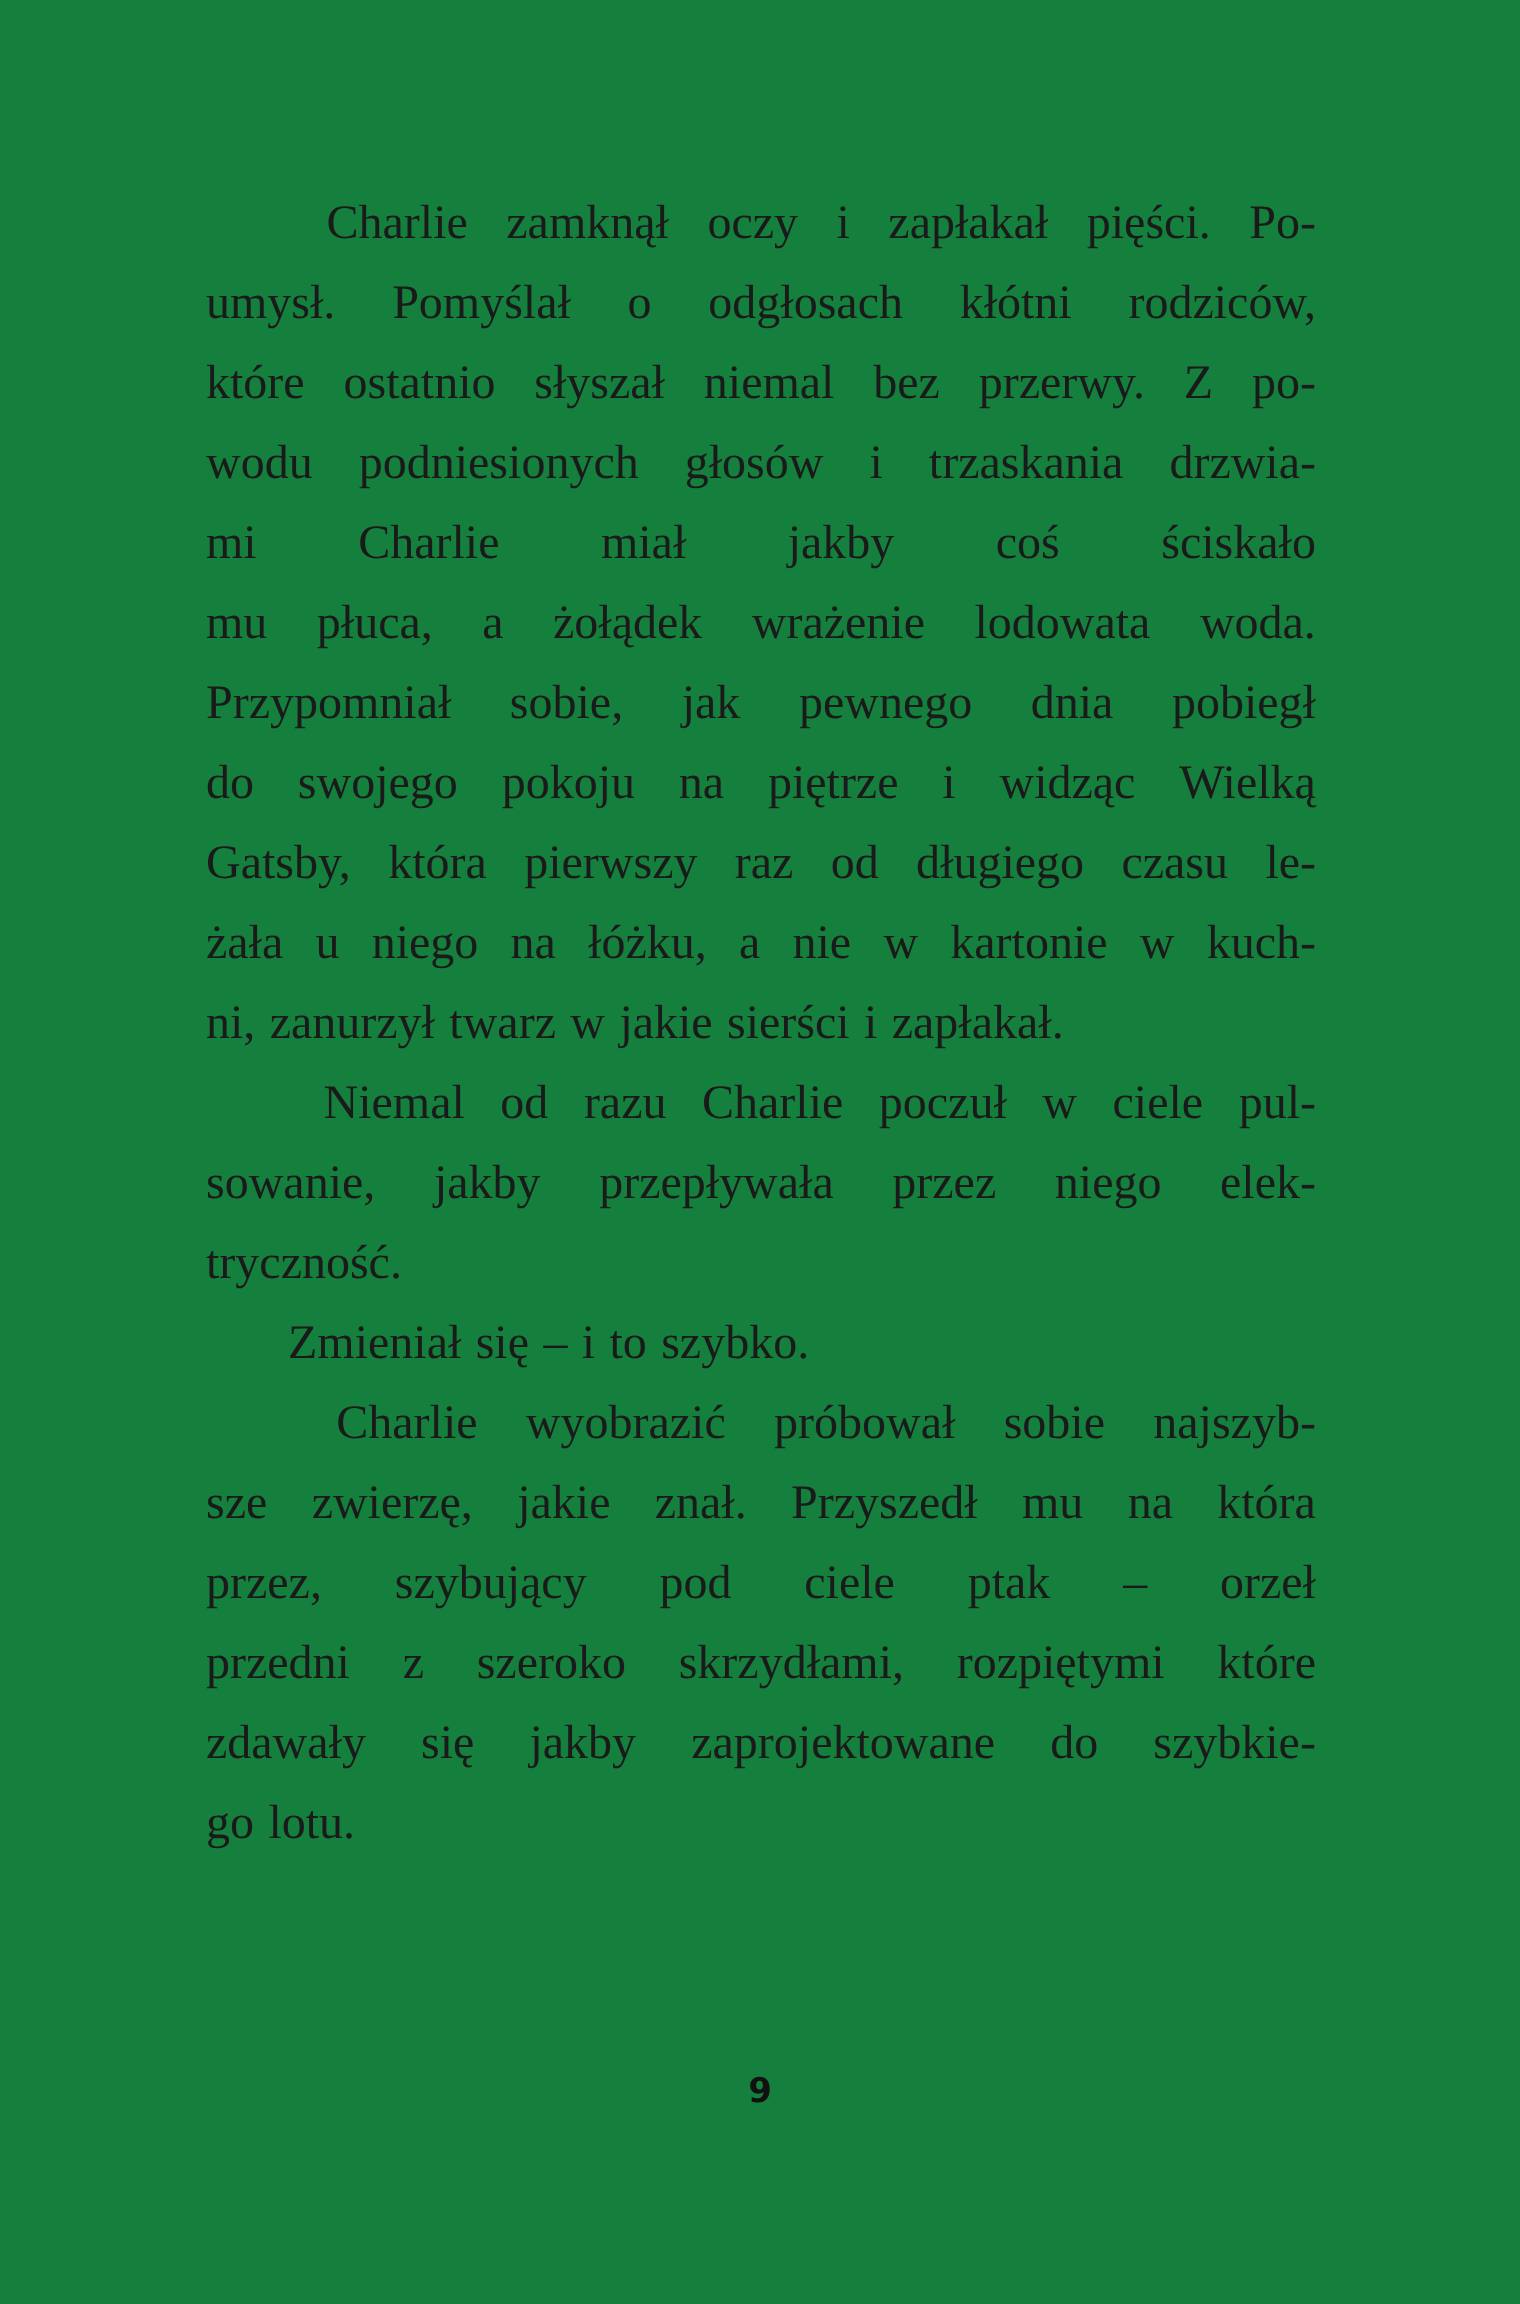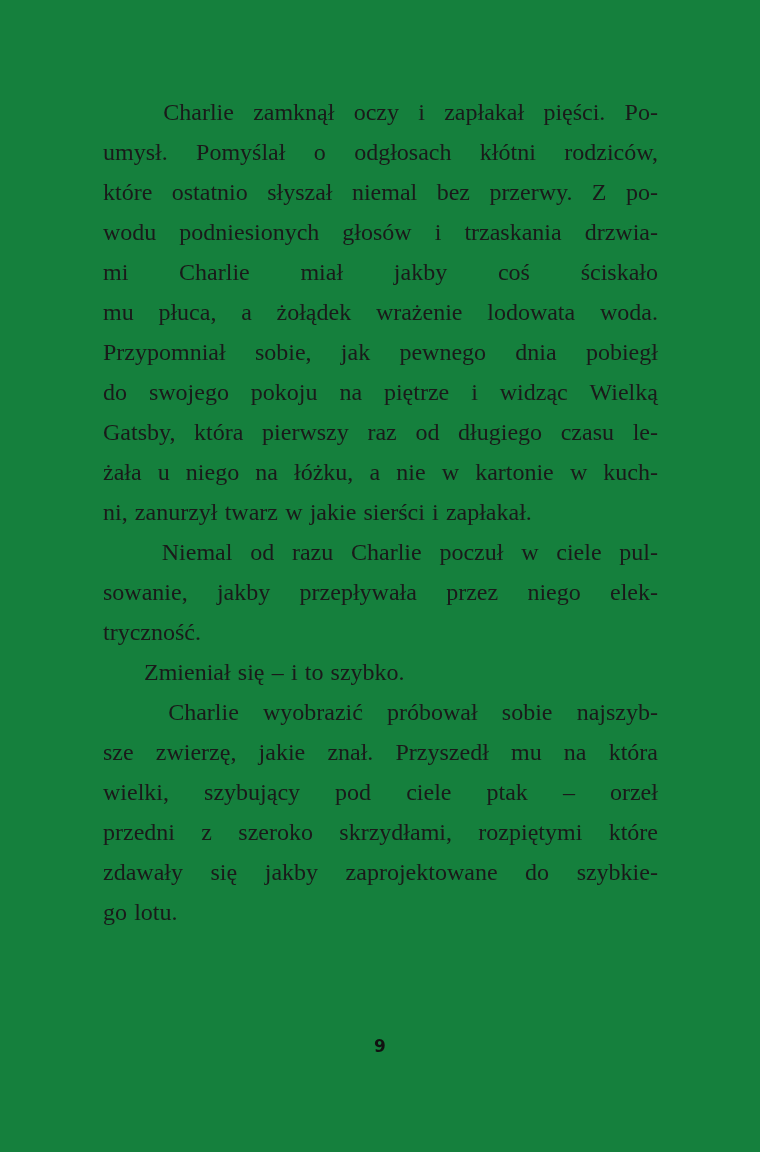--- a/index.html
+++ b/index.html
@@ -112,21 +112,21 @@
         <div class="line"><span class="indent-box"></span><span class="w">Niemal</span><span class="w">od</span><span class="w">razu</span><span class="w">Charlie</span><span class="w">poczuł</span><span class="w">w</span><span class="w">ciele</span><span class="w">pul-</span></div>
         <div class="line"><span class="w">sowanie,</span><span class="w">jakby</span><span class="w">przepływała</span><span class="w">przez</span><span class="w">niego</span><span class="w">elek-</span></div>
         <div class="line last"><span class="w">tryczność.</span></div>
       </div>
       <div class="para">
         <div class="line last"><span class="indent-box"></span><span class="w">Zmieniał</span><span class="w">się</span><span class="w">–</span><span class="w">i</span><span class="w">to</span><span class="w">szybko.</span></div>
       </div>
       <div class="para">
         <div class="line"><span class="indent-box"></span><span class="w">Charlie</span><span class="w">wyobrazić</span><span class="w">próbował</span><span class="w">sobie</span><span class="w">najszyb-</span></div>
         <div class="line"><span class="w">sze</span><span class="w">zwierzę,</span><span class="w">jakie</span><span class="w">znał.</span><span class="w">Przyszedł</span><span class="w">mu</span><span class="w">na</span><span class="w">która</span></div>
-        <div class="line"><span class="w">wielki,</span><span class="w">szybujący</span><span class="w">pod</span><span class="w">ciele</span><span class="w">ptak</span><span class="w">–</span><span class="w">orzeł</span></div>
+        <div class="line"><span class="w">przez,</span><span class="w">szybujący</span><span class="w">pod</span><span class="w">ciele</span><span class="w">ptak</span><span class="w">–</span><span class="w">orzeł</span></div>
         <div class="line"><span class="w">przedni</span><span class="w">z</span><span class="w">szeroko</span><span class="w">skrzydłami,</span><span class="w">rozpiętymi</span><span class="w">które</span></div>
         <div class="line"><span class="w">zdawały</span><span class="w">się</span><span class="w">jakby</span><span class="w">zaprojektowane</span><span class="w">do</span><span class="w">szybkie-</span></div>
         <div class="line last"><span class="w">go</span><span class="w">lotu.</span></div>
       </div>
     </div>
 
   <div id="folio">9</div>
 
 </div>
 

